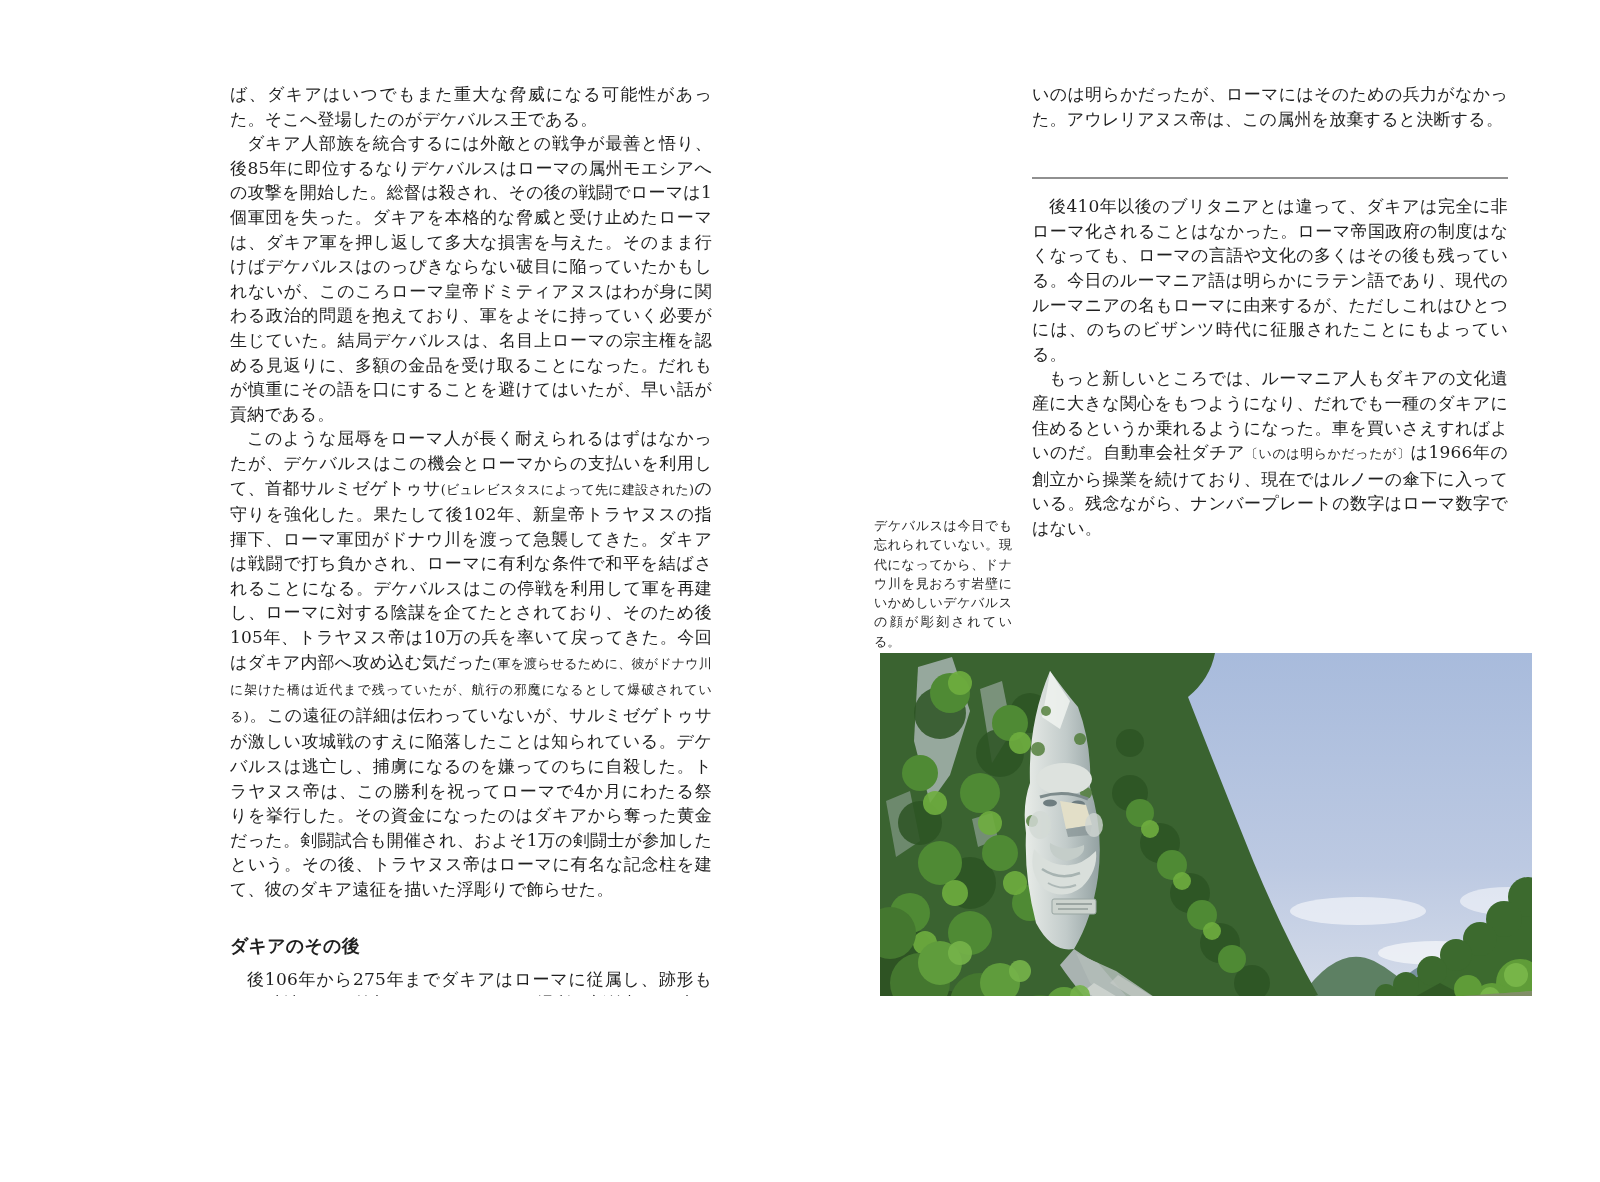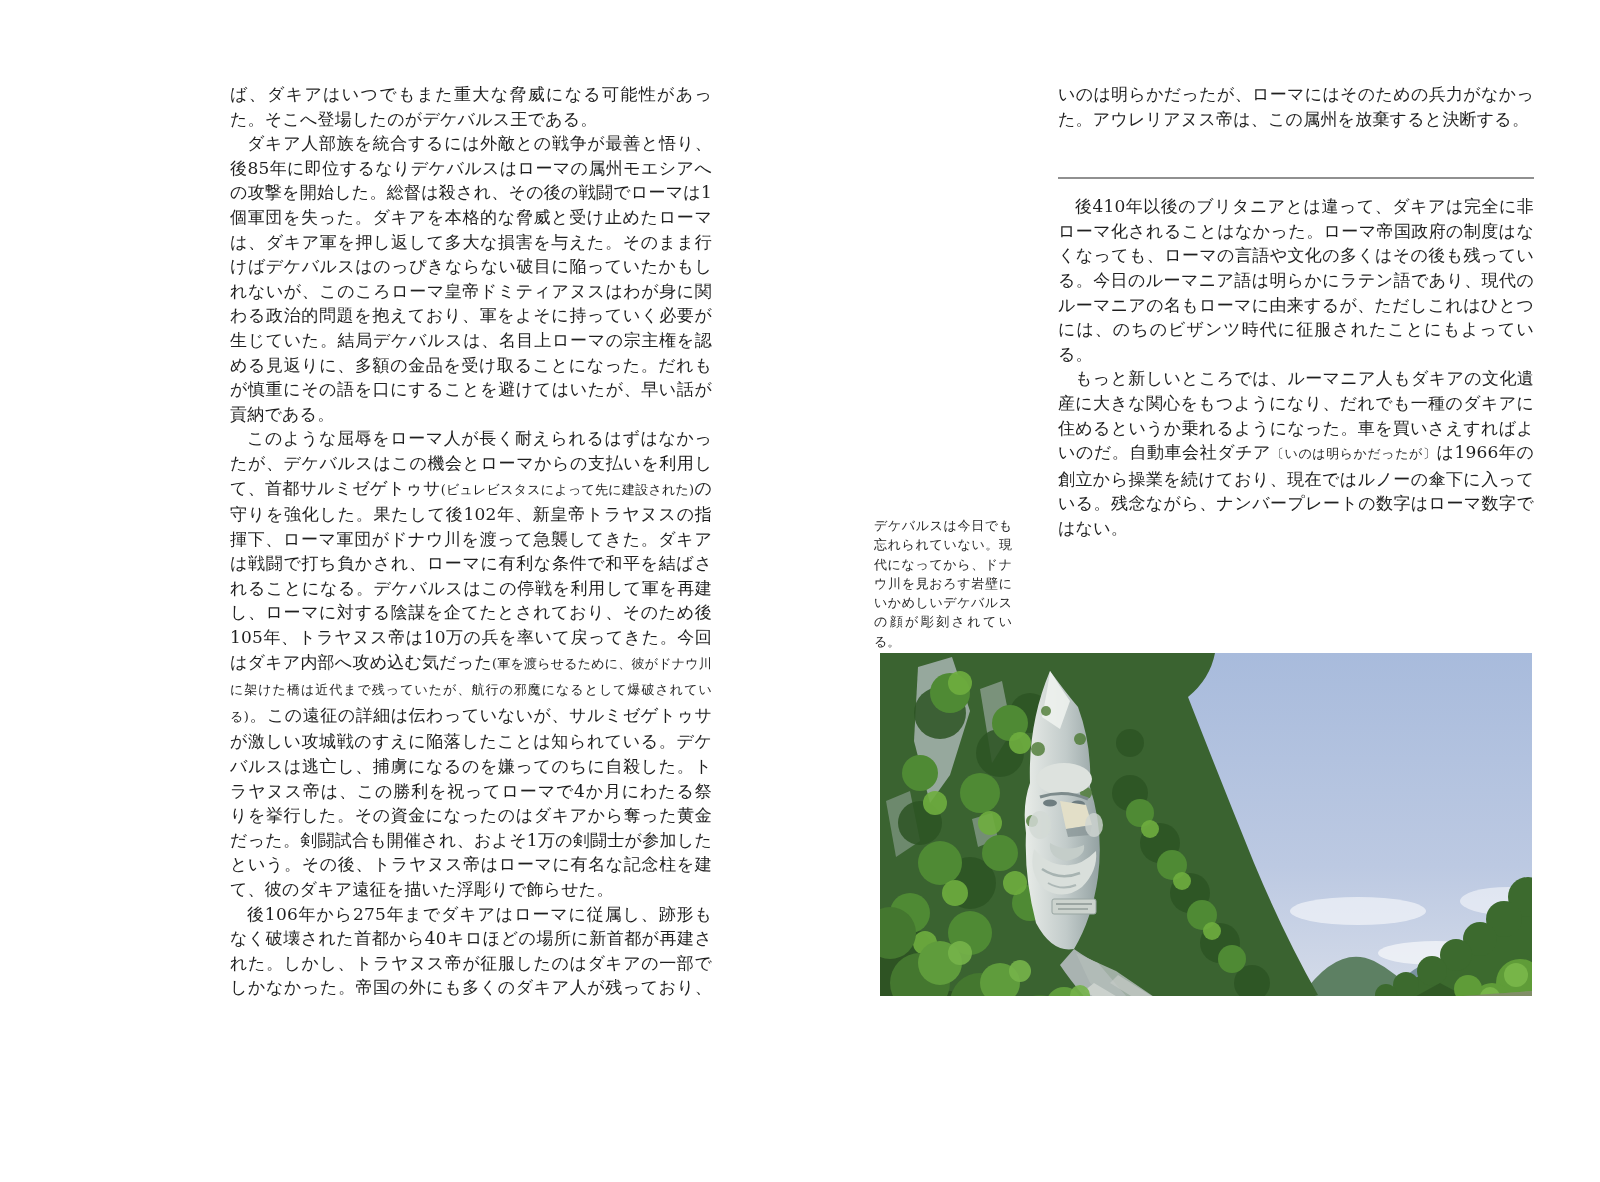--- a/index.html
+++ b/index.html
@@ -2,21 +2,21 @@
 <html lang="ja"><head>
 <meta charset="utf-8">
 <style>
   html,body{margin:0;padding:0;background:#ffffff;}
   .spread{
     position:relative;width:1600px;height:996px;background:#ffffff;
     font-family:"DejaVu Serif","Liberation Serif",serif;color:#1f1f1f;overflow:hidden;
   }
   .col{position:absolute;text-align:justify;font-size:17px;line-height:24.6px;letter-spacing:0.2px;}
   #left-col{left:230px;top:82px;width:482px;}
-  #right-col{left:1032px;top:82px;width:476px;margin-left:26px;}
+  #right-col{left:1032px;top:82px;width:476px;}
   .para{margin:0;}
   .para.indent{text-indent:1em;}
   .small-run{font-size:13px;}
   .subheading{
     font-family:"DejaVu Sans","Liberation Sans",sans-serif;
     font-size:18px;font-weight:700;margin:32px 0 9px 0;line-height:24px;
   }
   .section-heading-block{margin-top:46px;margin-bottom:15px;}
   .rule{height:0;border-top:2px solid #909090;margin-bottom:12px;}
   .section-heading{font-size:22px;font-weight:700;margin:0;line-height:28px;letter-spacing:1px;}
@@ -36,20 +36,21 @@
 </style>
 </head>
 <body>
 
 <div class="spread">
 
   <div class="col" id="left-col">
     <p class="para"><span>ば、ダキアはいつでもまた重大な脅威になる可能性があった。そこへ登場したのがデケバルス王である。</span></p>
     <p class="para indent"><span>ダキア人部族を統合するには外敵との戦争が最善と悟り、後85年に即位するなりデケバルスはローマの属州モエシアへの攻撃を開始した。総督は殺され、その後の戦闘でローマは1個軍団を失った。ダキアを本格的な脅威と受け止めたローマは、ダキア軍を押し返して多大な損害を与えた。そのまま行けばデケバルスはのっぴきならない破目に陥っていたかもしれないが、このころローマ皇帝ドミティアヌスはわが身に関わる政治的問題を抱えており、軍をよそに持っていく必要が生じていた。結局デケバルスは、名目上ローマの宗主権を認める見返りに、多額の金品を受け取ることになった。だれもが慎重にその語を口にすることを避けてはいたが、早い話が貢納である。</span></p>
     <p class="para indent"><span>このような屈辱をローマ人が長く耐えられるはずはなかったが、デケバルスはこの機会とローマからの支払いを利用して、首都サルミゼゲトゥサ</span><span class="small-run">(ビュレビスタスによって先に建設された)</span><span>の守りを強化した。果たして後102年、新皇帝トラヤヌスの指揮下、ローマ軍団がドナウ川を渡って急襲してきた。ダキアは戦闘で打ち負かされ、ローマに有利な条件で和平を結ばされることになる。デケバルスはこの停戦を利用して軍を再建し、ローマに対する陰謀を企てたとされており、そのため後105年、トラヤヌス帝は10万の兵を率いて戻ってきた。今回はダキア内部へ攻め込む気だった</span><span class="small-run">(軍を渡らせるために、彼がドナウ川に架けた橋は近代まで残っていたが、航行の邪魔になるとして爆破されている)</span><span>。この遠征の詳細は伝わっていないが、サルミゼゲトゥサが激しい攻城戦のすえに陥落したことは知られている。デケバルスは逃亡し、捕虜になるのを嫌ってのちに自殺した。トラヤヌス帝は、この勝利を祝ってローマで4か月にわたる祭りを挙行した。その資金になったのはダキアから奪った黄金だった。剣闘試合も開催され、およそ1万の剣闘士が参加したという。その後、トラヤヌス帝はローマに有名な記念柱を建て、彼のダキア遠征を描いた浮彫りで飾らせた。</span></p>
+    <h3 class="subheading">ダキアのその後</h3>
     <p class="para indent"><span>後106年から275年までダキアはローマに従属し、跡形もなく破壊された首都から40キロほどの場所に新首都が再建された。しかし、トラヤヌス帝が征服したのはダキアの一部でしかなかった。帝国の外にも多くのダキア人が残っており、ひとつの民族集団を形成してカルピ族と呼ばれていた。かれらはローマとしばしば衝突したが、3世紀になってローマの勢力が弱まるとそれはいっそう頻繁になる。273年には、このカルピ族、西ゴート人、ヴァンダル人、サルマティア人からダキアを防衛しなくてはならな</span></p>
   </div>
 
   <div class="col" id="right-col">
     <p class="para"><span>いのは明らかだったが、ローマにはそのための兵力がなかった。アウレリアヌス帝は、この属州を放棄すると決断する。</span></p>
     <div class="section-heading-block">
       <div class="rule"></div>
     </div>
     <p class="para indent"><span>後410年以後のブリタニアとは違って、ダキアは完全に非ローマ化されることはなかった。ローマ帝国政府の制度はなくなっても、ローマの言語や文化の多くはその後も残っている。今日のルーマニア語は明らかにラテン語であり、現代のルーマニアの名もローマに由来するが、ただしこれはひとつには、のちのビザンツ時代に征服されたことにもよっている。</span></p>
     <p class="para indent"><span>もっと新しいところでは、ルーマニア人もダキアの文化遺産に大きな関心をもつようになり、だれでも一種のダキアに住めるというか乗れるようになった。車を買いさえすればよいのだ。自動車会社ダチア</span><span class="small-run">〔いのは明らかだったが〕</span><span>は1966年の創立から操業を続けており、現在ではルノーの傘下に入っている。残念ながら、ナンバープレートの数字はローマ数字ではない。</span></p>

